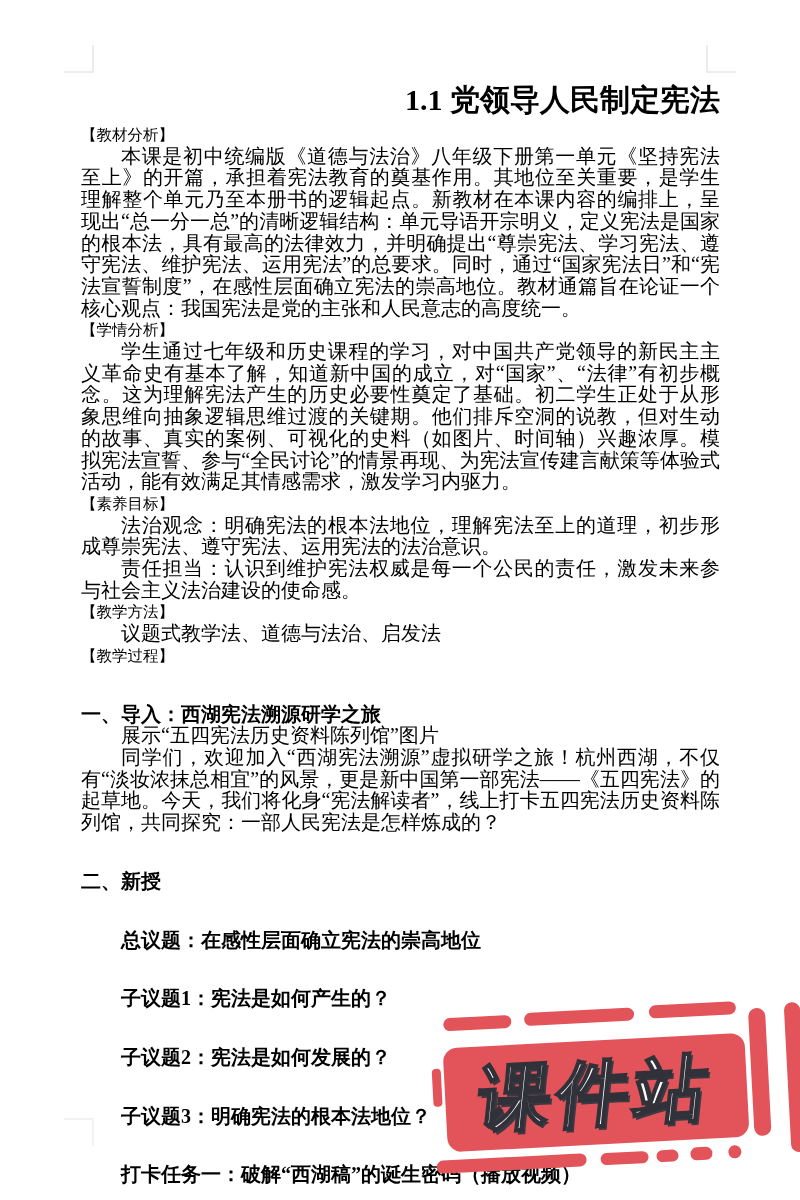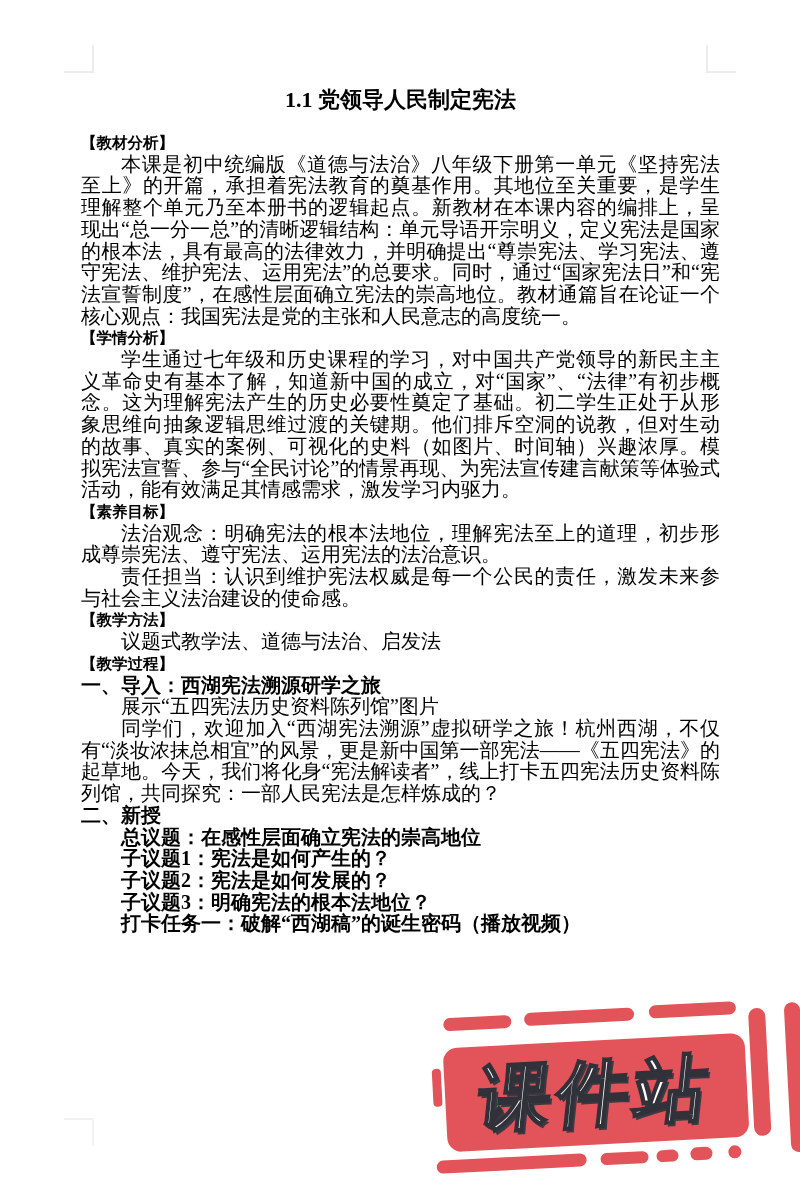--- a/index.html
+++ b/index.html
@@ -14,28 +14,28 @@
 
   
   .corner { position:absolute; width:28px; height:26px; }
   .corner.tl { left:64px; top:45px;  border-right:2px solid #ececec; border-bottom:2px solid #ececec; }
   .corner.tr { left:706px; top:45px; border-left:2px solid #ececec;  border-bottom:2px solid #ececec; }
   .corner.bl { left:64px; top:1118px; border-right:2px solid #f2f2f2; border-top:2px solid #f2f2f2; }
 
   .content { position:absolute; left:81px; top:84px; width:639px; }
 
   .title {
-    margin:0 0 16px 0; text-align:center;
-    font-size:22px; font-weight:bold; line-height:32px;
+    margin:0 0 8px 0; text-align:right;
+    font-size:30px; font-weight:bold; line-height:32px;
   }
 
-  .sec-heading { font-weight:bold; font-size:15.5px; line-height:21.7px; }
+  .sec-heading { font-weight:normal; font-size:15.5px; line-height:21.7px; }
   .para { margin:0; font-size:20px; line-height:21.7px; text-align:justify; }
   .para.indent { text-indent:2em; }
-  .para.bold { font-weight:bold; }
+  .para.bold { font-weight:bold;margin-top:37px; }
 
   
   .stamp {
     position:absolute; left:425px; top:995px; width:400px; height:190px;
     transform:rotate(-3deg); transform-origin:50% 50%;
     --stamp-color:#e25459;
     pointer-events:none;
   }
   .stamp .seg { position:absolute; background:var(--stamp-color); border-radius:7px; }
   .stamp .box {

